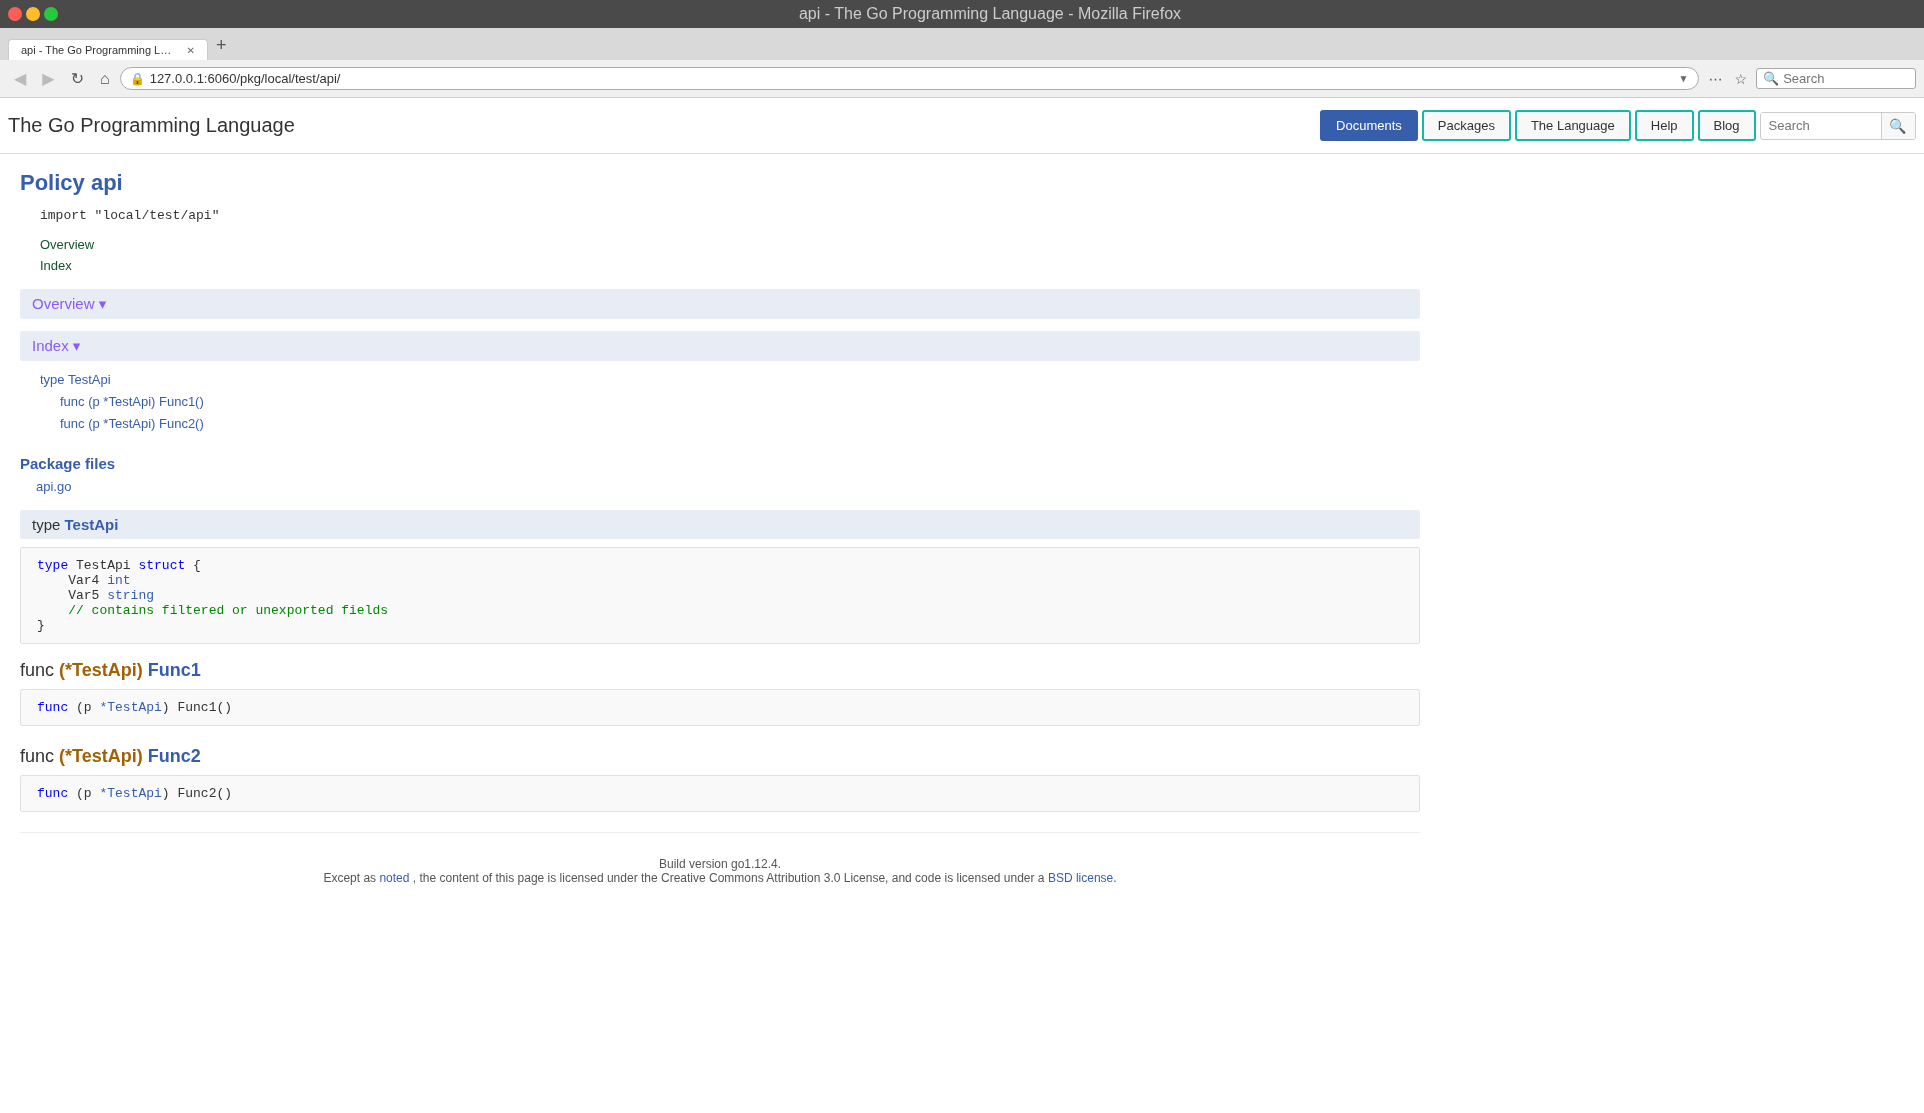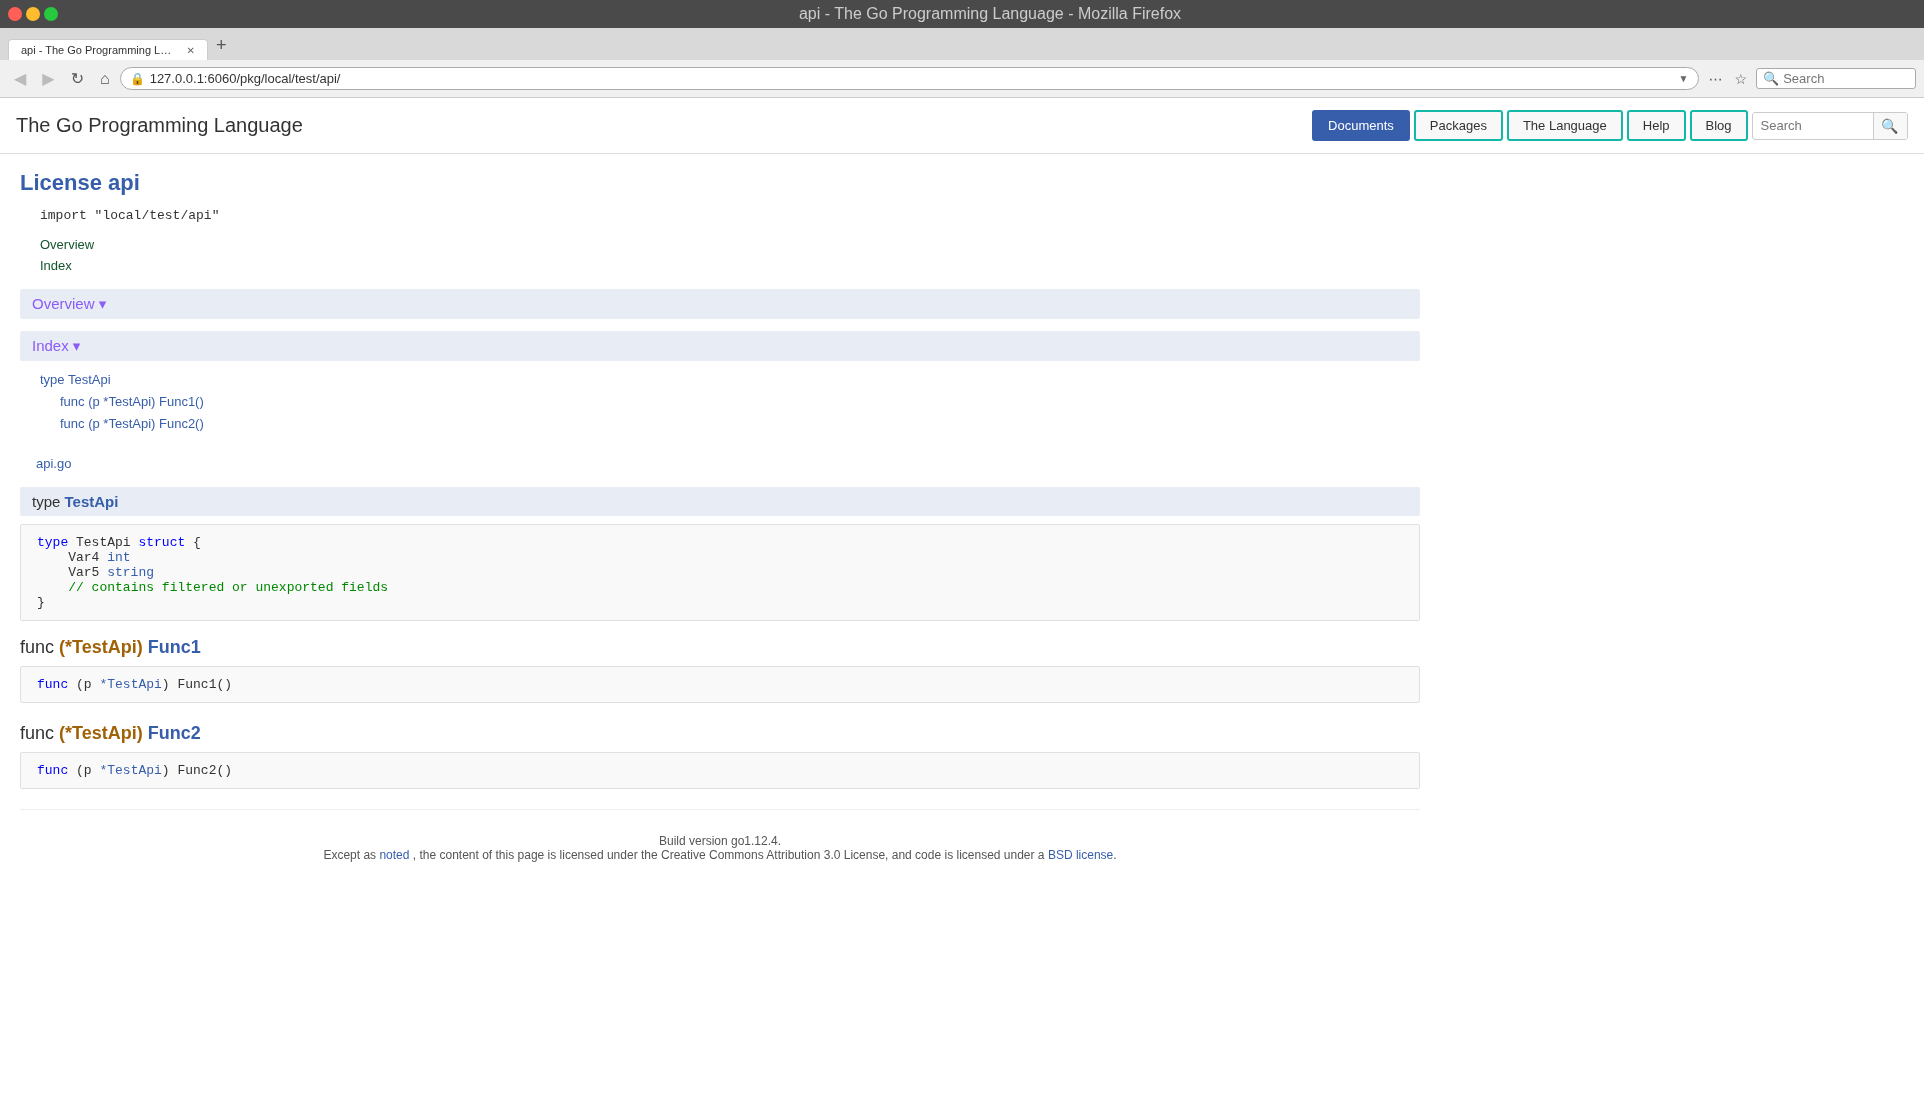--- a/index.html
+++ b/index.html
@@ -137,21 +137,21 @@
       width: 120px;
     }
     .browser-search-icon {
       color: #666;
       font-size: 13px;
     }
 
     
     .page-header {
       border-bottom: 1px solid #ddd;
-      padding: 12px 16px;
+      padding: 12px 8px;
       display: flex;
       align-items: center;
       justify-content: space-between;
     }
     .site-title {
       font-size: 20px;
       color: #333;
       font-weight: normal;
     }
     .header-nav {
@@ -380,21 +380,21 @@
     <a href="#" class="header-nav-btn">Blog</a>
     <div class="header-search-bar">
       <input class="header-search-input" type="text" placeholder="Search" style="">
       <button class="header-search-btn">🔍</button>
     </div>
   </div>
 </div>
 
 <div class="page-content">
 
-  <div class="package-title">License api</div>
+  <div class="package-title">Policy api</div>
 
   <div class="import-line">import "local/test/api"</div>
 
   <div class="toc-links">
     <a href="#">Overview</a>
     <a href="#">Index</a>
   </div>
 
   <div class="overview-section">
     <div class="section-header">
@@ -407,20 +407,21 @@
       <a href="#">Index ▾</a>
     </div>
     <div class="index-content">
       <a href="#" class="index-link">type TestApi</a>
       <a href="#" class="index-link sub-link">func (p *TestApi) Func1()</a>
       <a href="#" class="index-link sub-link">func (p *TestApi) Func2()</a>
     </div>
   </div>
 
   <div class="package-files-section">
+    <div class="package-files-title">Package files</div>
     <a href="#" class="package-files-link">api.go</a>
   </div>
 
   <div class="type-section">
     <div class="type-header">
       <span class="keyword">type </span><span class="type-name">TestApi</span>
     </div>
     <div class="code-block">
       <div><span class="code-kw">type</span> TestApi <span class="code-kw">struct</span> {</div>
       <div>&nbsp;&nbsp;&nbsp;&nbsp;Var4 <span class="code-type">int</span></div>

